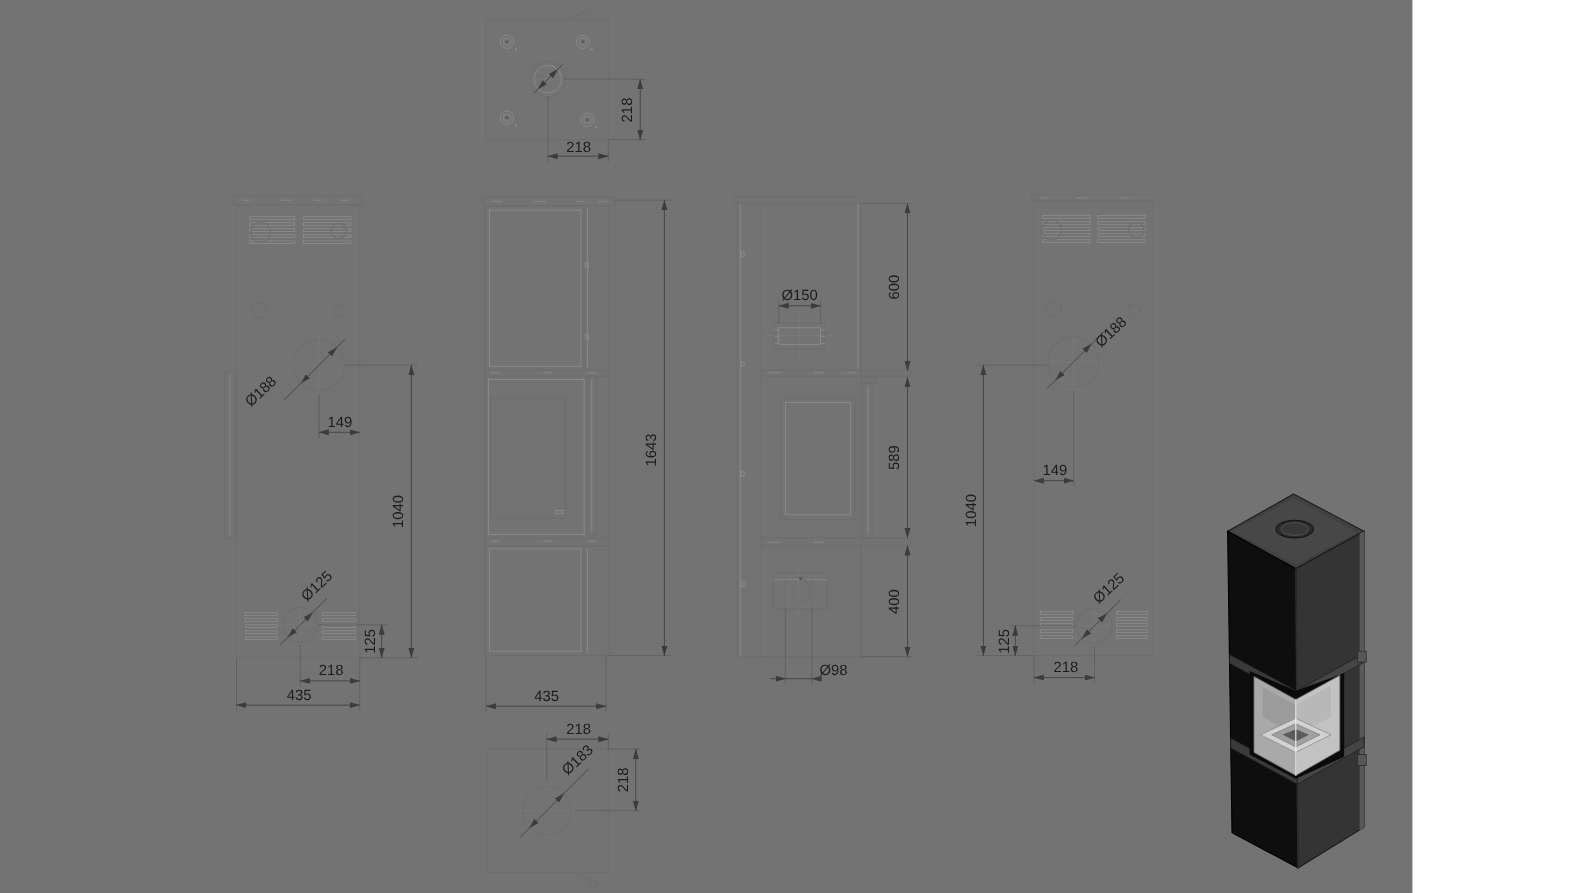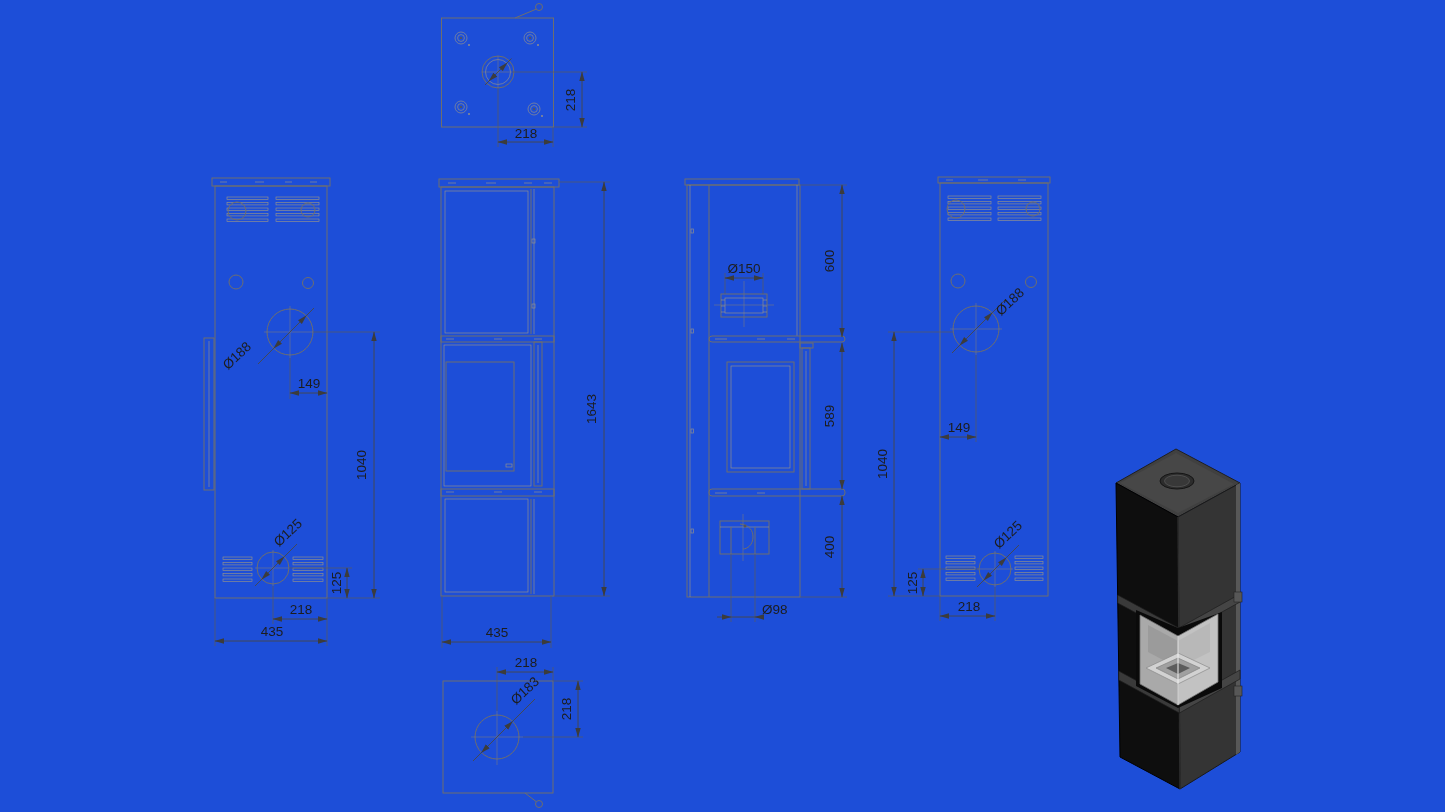--- a/index.html
+++ b/index.html
@@ -1,18 +1,18 @@
 <!DOCTYPE html>
 <html><head>
 <meta charset="utf-8">
 <style>
   *{margin:0;padding:0;box-sizing:border-box}
   html,body{width:1445px;height:812px;background:#ffffff;overflow:hidden;
     font-family:"Liberation Sans",sans-serif}
-  .sheet{position:relative;width:1445px;height:812px;background:#1d4ed8}
+  .sheet{position:relative;width:1284px;height:812px;background:#737373}
   .view{position:absolute}
   svg{display:block;overflow:visible}
   .ln{stroke:#6e6e6e;stroke-width:1;fill:none}
   .lt{stroke:#8f8f8f;stroke-width:.7;fill:none}
   .dim{stroke:#474747;stroke-width:.9;fill:none}
   .ctr{stroke:#7c7c7c;stroke-width:.55;fill:none}
   .ext{stroke:#5d5d5d;stroke-width:.7;fill:none}
   text.dm{font-family:"Liberation Sans",sans-serif;font-size:13.5px;fill:#1d1d1d}
 </style>
 </head>
@@ -221,21 +221,21 @@
       </g>
       <g>
         <line class="ext" x1="8" y1="427" x2="8" y2="479"></line>
         <line class="ext" x1="117" y1="427" x2="117" y2="479"></line>
         <line class="dim" x1="8" y1="473" x2="117" y2="473" marker-start="url(#a-f)" marker-end="url(#a-f)"></line>
         <text class="dm" x="63" y="468" text-anchor="middle">435</text>
       </g>
     </svg>
   </div>
 
-  <div class="view" style="left:682px;top:169px">
+  <div class="view" style="left:665px;top:169px">
     <svg width="175" height="486">
       <defs>
         <marker id="a-b" refX="9" refY="3.5" markerWidth="10" markerHeight="7" markerUnits="userSpaceOnUse" orient="auto-start-reverse">
           <path d="M0,0.8 L9.5,3.5 L0,6.2 Z" fill="#3c3c3c"></path>
         </marker>
       </defs>
       <g>
         <rect class="ln" x="3" y="10" width="114" height="6"></rect>
         <rect class="ln" x="5" y="16" width="113" height="412"></rect>
         <line class="lt" x1="8" y1="16" x2="8" y2="428"></line>

